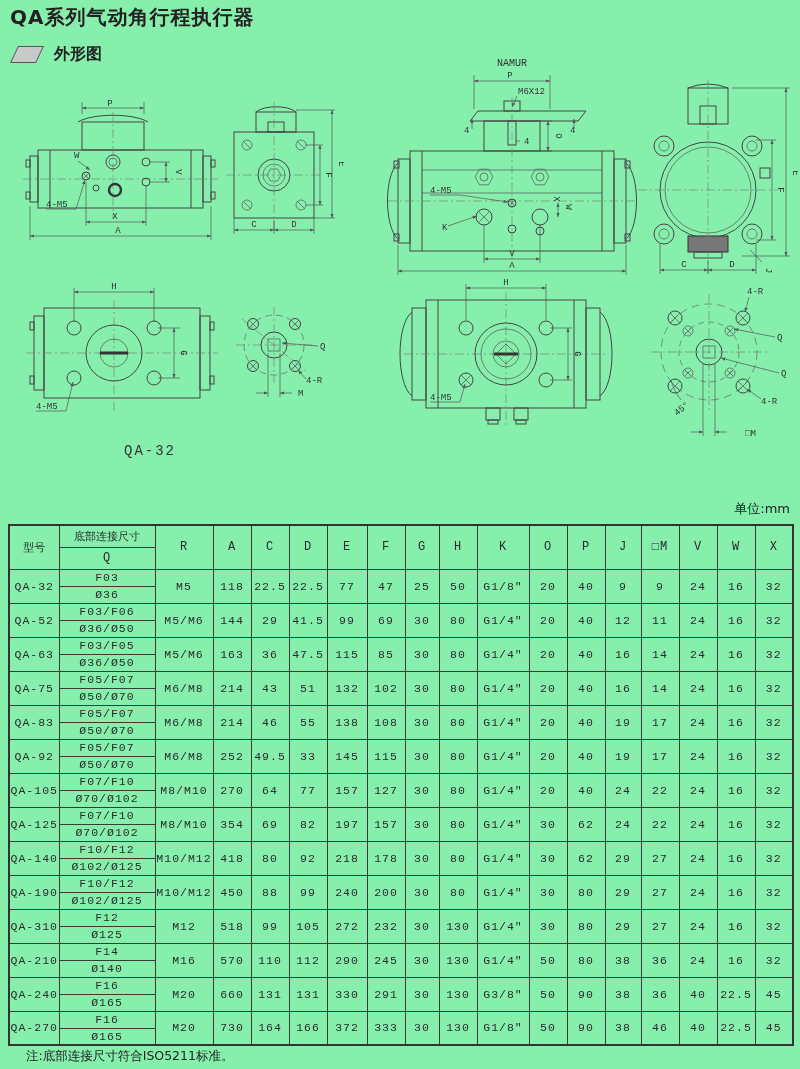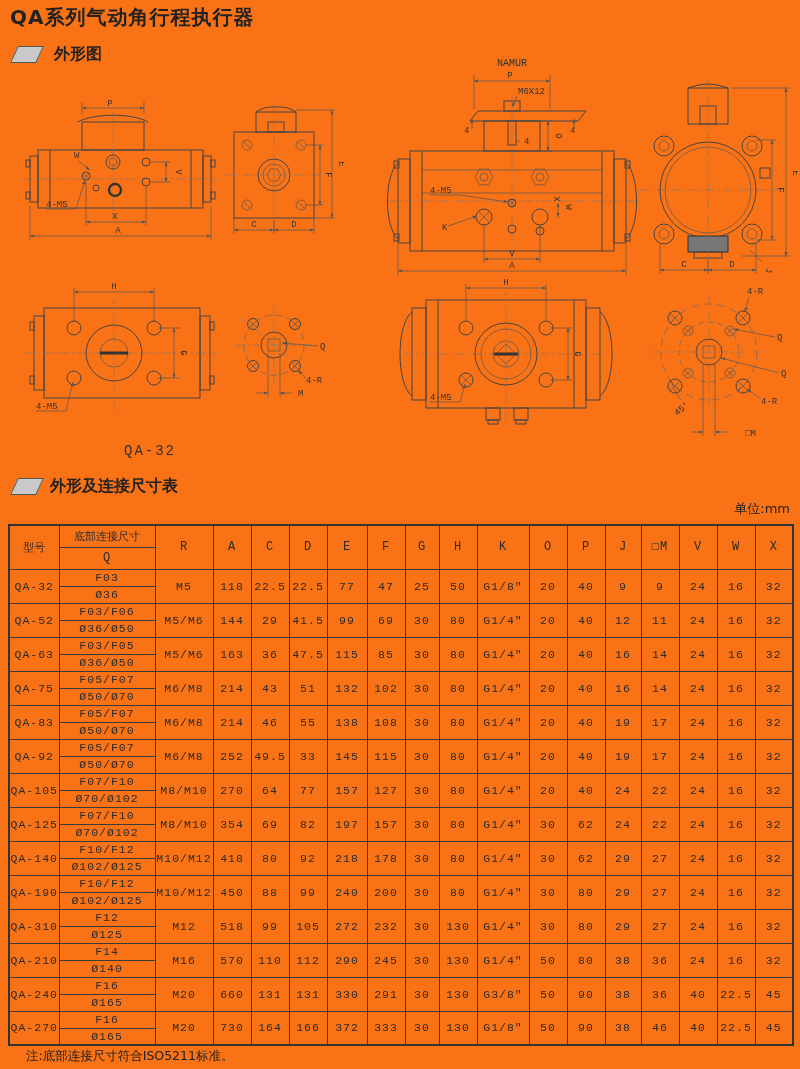--- a/index.html
+++ b/index.html
@@ -1,16 +1,16 @@
 <!DOCTYPE html>
 <html><head>
 <meta charset="utf-8">
 <style>
   html,body{margin:0;padding:0;background:#fff;}
-  .page{position:relative;width:800px;height:1069px;background:#f97316;overflow:hidden;
+  .page{position:relative;width:800px;height:1069px;background:#86efac;overflow:hidden;
         font-family:"DejaVu Sans",sans-serif;color:#222;}
   .title{position:absolute;left:10px;top:4px;font-size:20px;font-weight:bold;letter-spacing:1px;}
   .sec-head{position:absolute;display:flex;align-items:center;gap:10px;font-size:16px;font-weight:bold;}
   .sec-ico{width:24px;height:15px;background:#c9c9c9;border:1px solid #555;transform:skewX(-25deg);}
   .cap{position:absolute;font-family:"Liberation Mono",monospace;font-size:14px;letter-spacing:2px;text-align:center;color:#333;}
   .unit{position:absolute;right:10px;top:500px;font-size:13px;}
   .note{position:absolute;left:10px;top:1048px;font-size:12.5px;margin-left:16px;}
   .fig{position:absolute;}
   svg .ln{stroke:#444;stroke-width:1;fill:none;}
   svg .thin{stroke:#555;stroke-width:.7;fill:none;}
@@ -390,24 +390,20 @@
     <text x="42" y="138" transform="rotate(-40 42 138)">45°</text>
     <line class="thin" x1="68" y1="86" x2="68" y2="158"></line>
       <line class="thin" x1="80" y1="86" x2="80" y2="158"></line>
     <line class="dim" x1="56" y1="154" x2="68" y2="154" marker-end="url(#ar)"></line>
     <line class="dim" x1="80" y1="154" x2="92" y2="154" marker-start="url(#ar)"></line>
     <text x="110" y="158">□M</text>
   </svg>
 
   <div class="cap" style="left:90px;top:443px;width:120px;">QA-32</div>
 
-  <div class="sec-head" style="left:14px;top:476px;">
-    <span class="sec-ico"></span>
-    <span>外形及连接尺寸表</span>
-  </div>
 
   <div class="unit">单位:mm</div>
 
   <table class="dims">
     <colgroup>
       <col style="width:50px">
         <col style="width:96px">
         <col style="width:58px">
       <col style="width:38px">
         <col style="width:38px">

